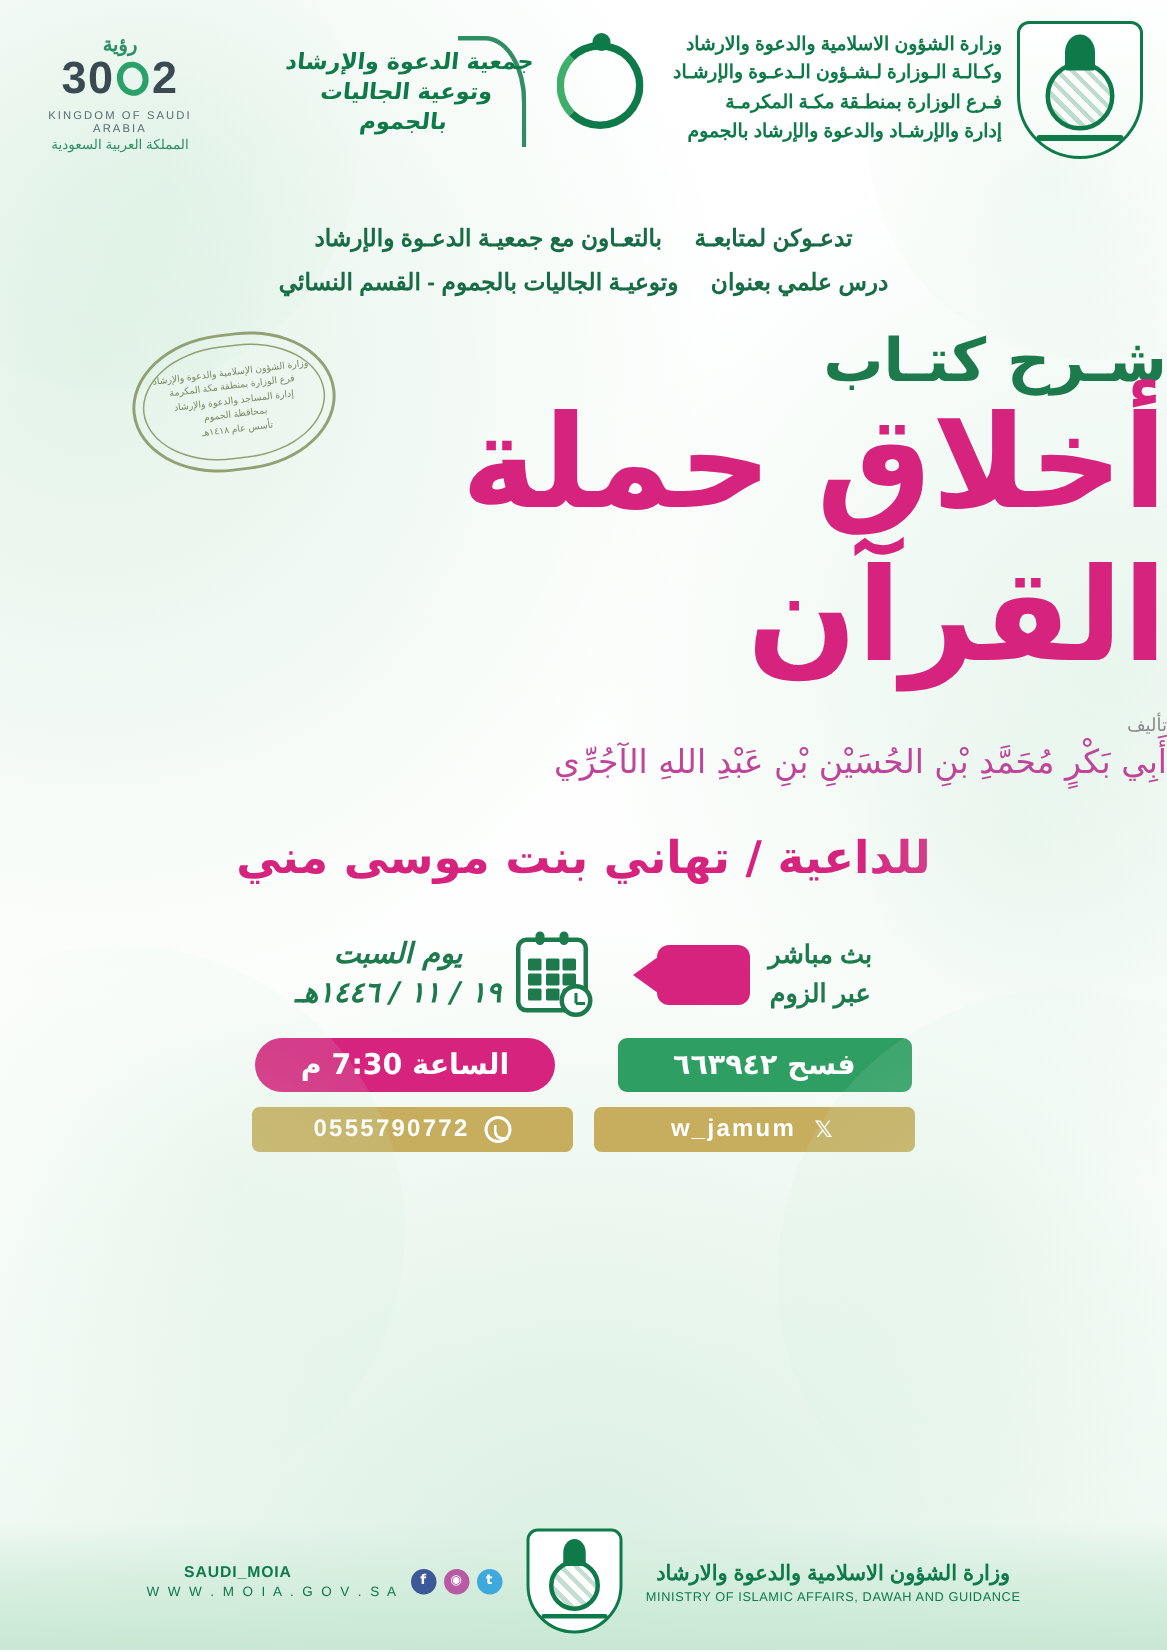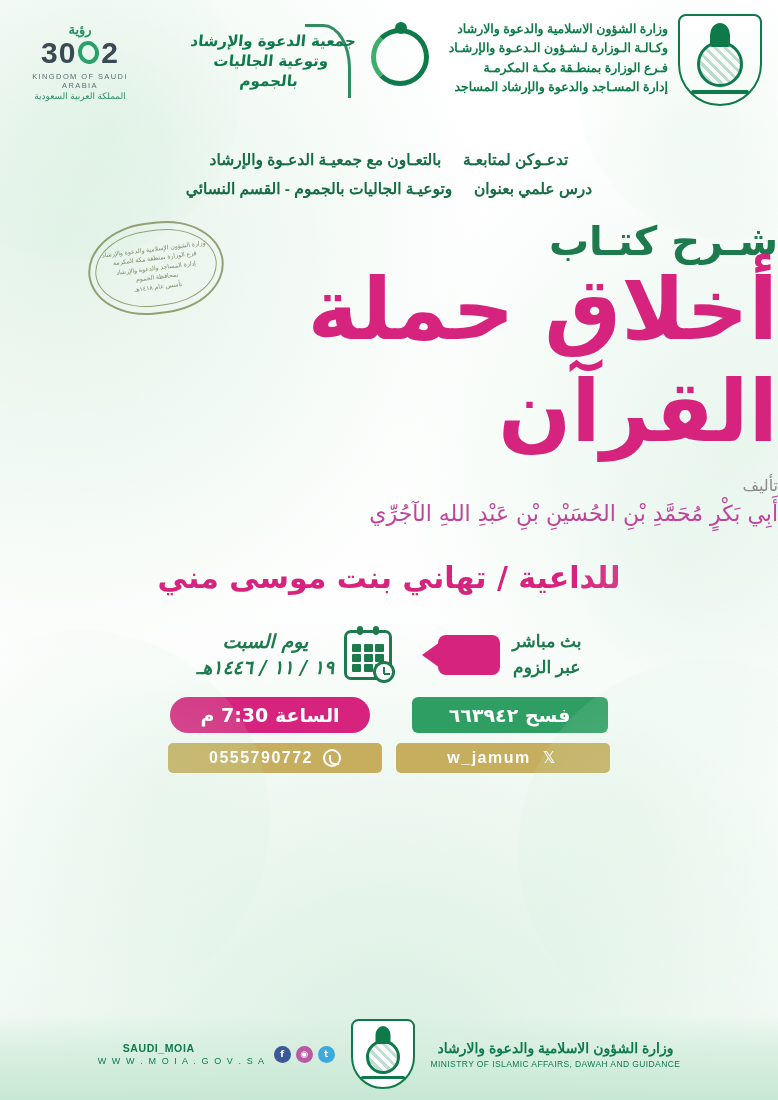--- a/index.html
+++ b/index.html
@@ -225,21 +225,21 @@
     color: #d6247e;
     font-size: 86px;
     font-weight: bold;
     font-family: "DejaVu Sans", sans-serif;
     line-height: 1.18;
     letter-spacing: -6px;
     margin-top: -4px;
   }
   .talif {
     color: #8a8a8a;
-    font-size: 16px;
+    font-size: 12px;
     margin-top: 14px;
     font-family: "DejaVu Sans", sans-serif;
   }
   .author {
     color: #c0459a;
     font-size: 22px;
     margin-top: 6px;
     font-family: "DejaVu Sans", sans-serif;
     letter-spacing: -1px;
   }
@@ -425,21 +425,21 @@
     <div class="hdr-right">
       <div class="ministry-emblem">
         <div class="dome"></div>
         <div class="circle"></div>
         <div class="sword"></div>
       </div>
       <div class="ministry-text">
         <div>وزارة الشؤون الاسلامية والدعوة والارشاد</div>
         <div>وكـالـة الـوزارة لـشـؤون الـدعـوة والإرشـاد</div>
         <div>فـرع الوزارة بمنطـقة مكـة المكرمـة</div>
-        <div>إدارة المسـاجد والدعوة والإرشاد المساجد</div>
+        <div>إدارة والإرشـاد والدعوة والإرشاد بالجموم</div>
       </div>
       <div class="dawah-mark">
         <div class="ring"></div>
         <div class="dot"></div>
       </div>
       <div class="society-logo">
         <div class="swirl"></div>
         <div class="calli">
           <span>جمعية الدعوة والإرشاد</span>
           <span>وتوعية الجاليات بالجموم</span>

